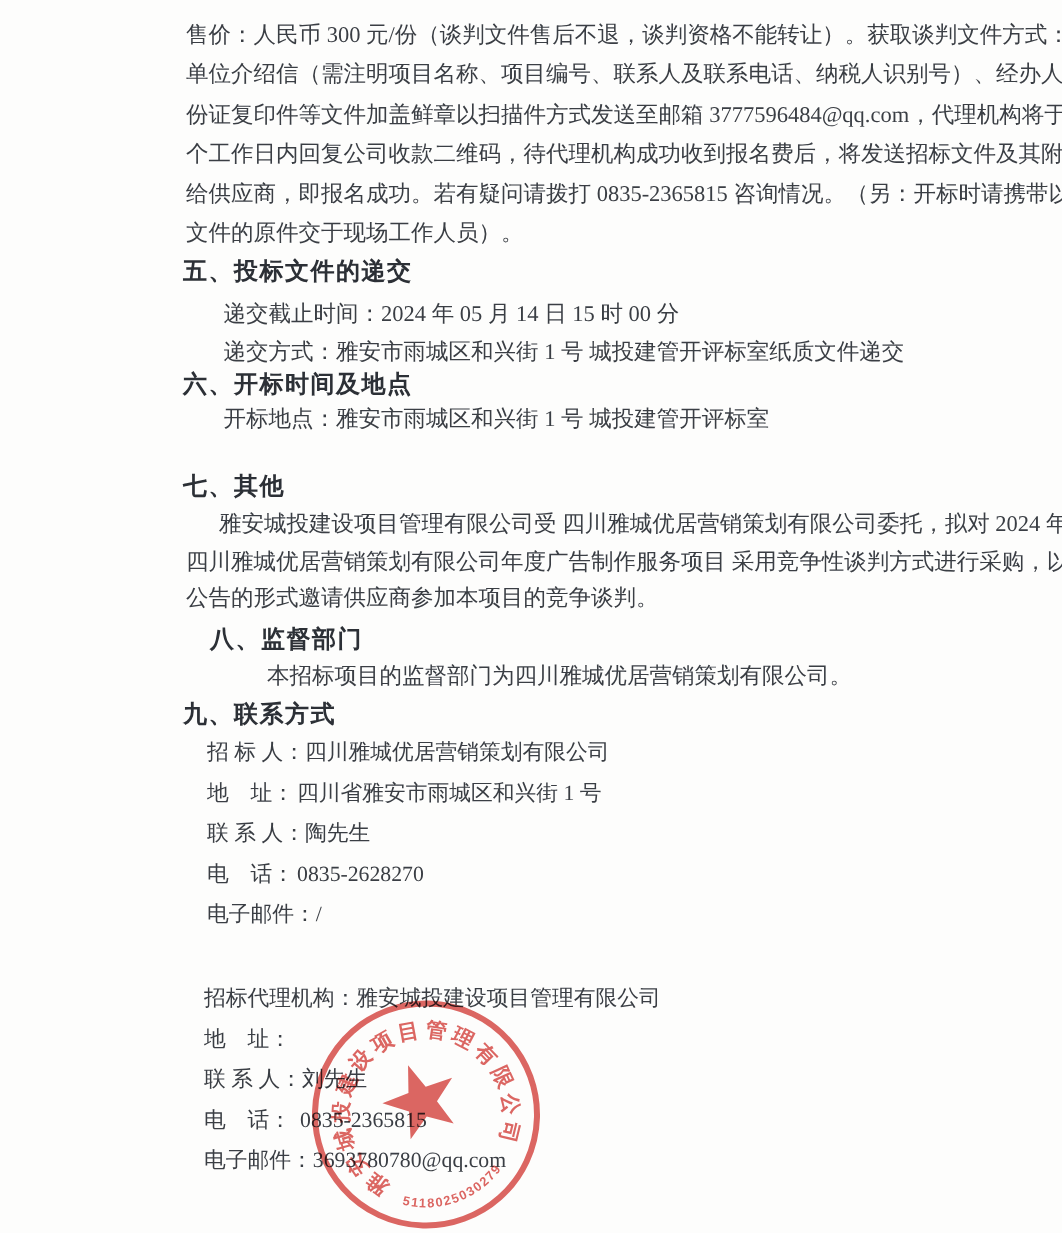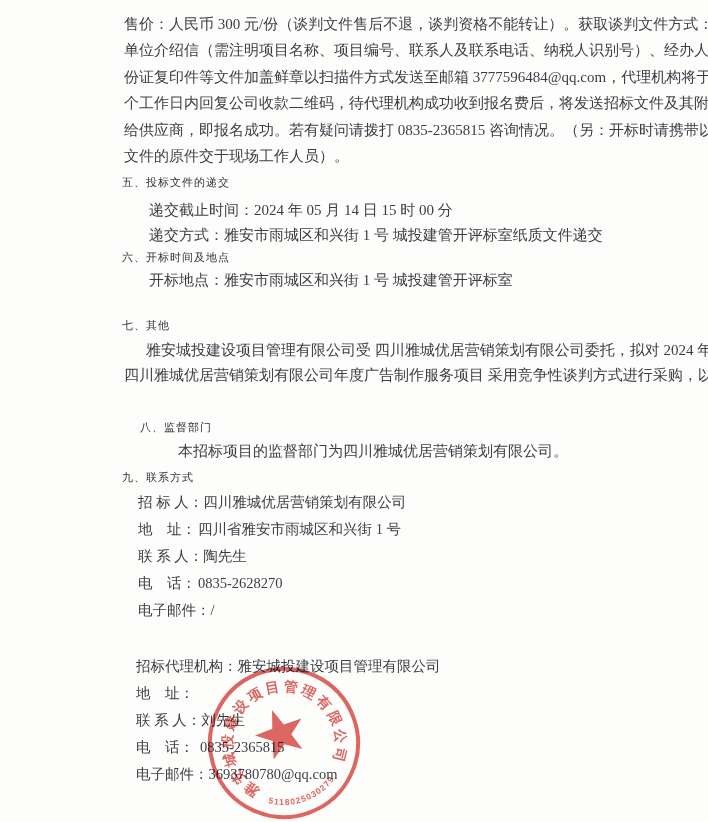--- a/index.html
+++ b/index.html
@@ -35,22 +35,22 @@
     font-size:15px;
     line-height:24.6px;
     text-align:justify;
     text-align-last:justify;
     white-space:nowrap;
   }
   .p7line.ind{text-indent:22px;}
   .p7line.short{text-align-last:left;}
   .hd{
     font-family:"Liberation Sans","DejaVu Sans",sans-serif;
-    font-size:11px;
-    font-weight:normal;
+    font-size:16px;
+    font-weight:bold;
     color:var(--heading-color);
     line-height:20px;
     letter-spacing:1px;
     white-space:nowrap;
   }
   .sline{
     font-size:15px;
     line-height:25.2px;
     white-space:nowrap;
   }
@@ -110,20 +110,21 @@
 
   <div class="abs hd" style="left:122px;top:247px;">六、开标时间及地点</div>
   <div class="abs" style="left:149px;top:268px;">
     <div class="sline">开标地点：雅安市雨城区和兴街 1 号  城投建管开评标室</div>
   </div>
 
   <div class="abs hd" style="left:122px;top:315px;">七、其他</div>
   <div class="abs" style="left:124px;top:338px;">
     <div class="p7line ind">雅安城投建设项目管理有限公司受 四川雅城优居营销策划有限公司委托，拟对 2024 年</div>
     <div class="p7line">四川雅城优居营销策划有限公司年度广告制作服务项目  采用竞争性谈判方式进行采购，以</div>
+    <div class="p7line short">公告的形式邀请供应商参加本项目的竞争谈判。</div>
   </div>
 
   <div class="abs hd" style="left:140px;top:417px;">八、监督部门</div>
   <div class="abs b8" style="left:140px;top:438px;margin-left:38px;">本招标项目的监督部门为四川雅城优居营销策划有限公司。</div>
 
   <div class="abs hd" style="left:122px;top:467px;">九、联系方式</div>
 
   <div class="abs" style="left:138px;top:489px;">
     <div class="crow">
       <span class="lbl">招 标 人：</span>

